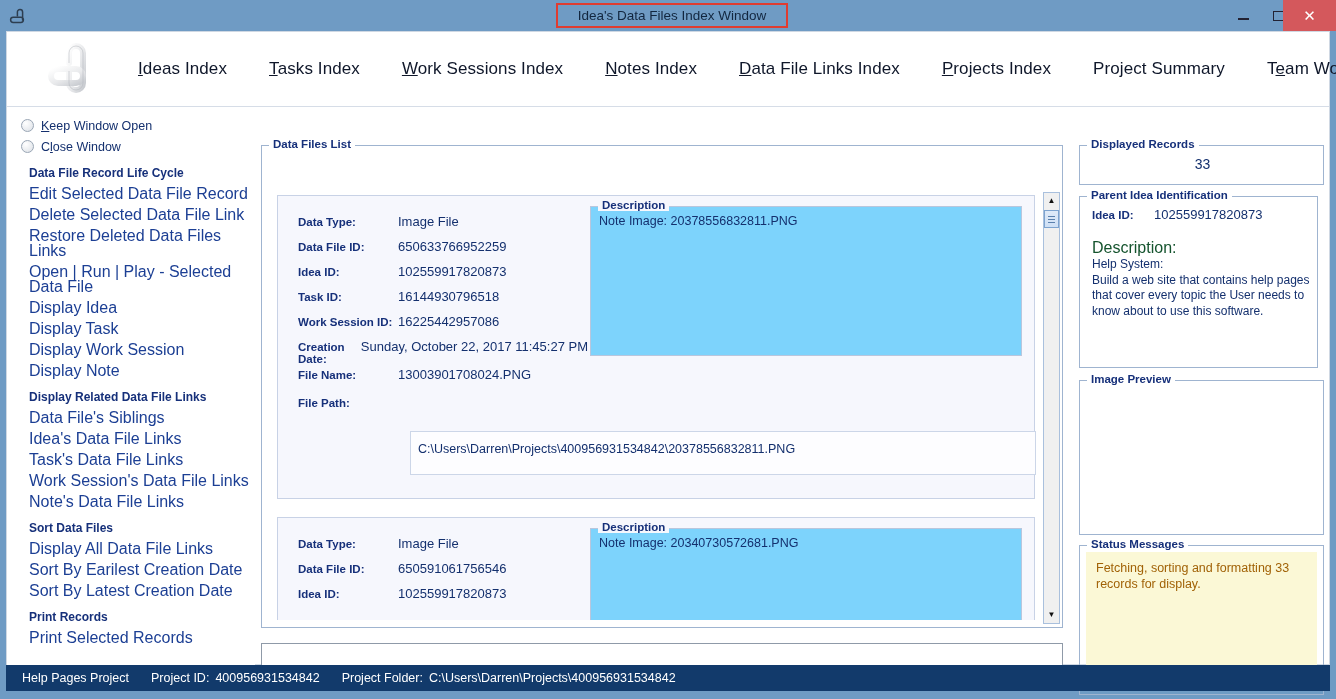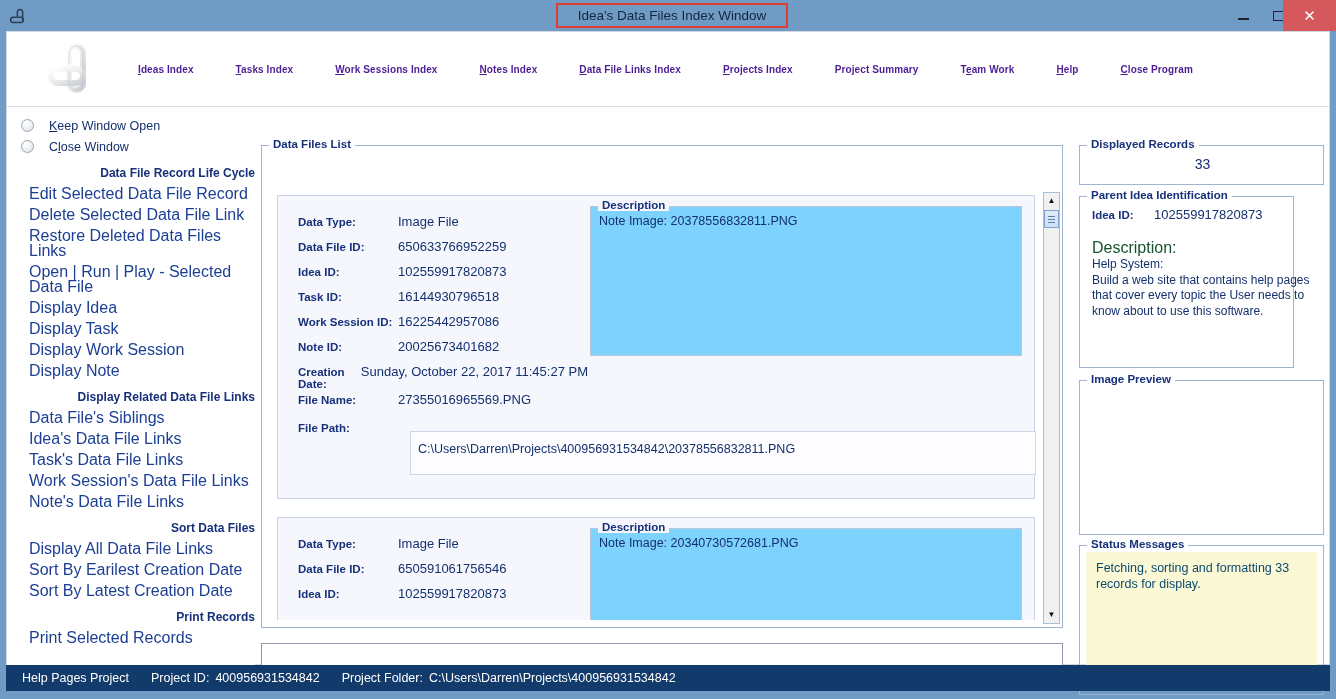--- a/index.html
+++ b/index.html
@@ -99,63 +99,61 @@
     width: 58px; height: 62px;
   }
   .menu {
     position: absolute; left: 110px; top: 0;
     height: 74px;
     display: flex;
     align-items: center;
     gap: 0px;
   }
   .menu-item {
-    font-size: 10px;
-    font-weight: bold;
-    color: #4c1d95;
+    font-size: 17px;
+    font-weight: normal;
+    color: #0f172a;
     padding: 0 21px;
     white-space: nowrap;
     cursor: pointer;
     letter-spacing: 0.1px;
   }
   .menu-item u { text-decoration: underline; }
 
   
   .sidebar {
     position: absolute; left: 0; top: 75px;
     width: 248px; height: 558px;
     background: #ffffff;
     padding-top: 8px;
     box-sizing: border-box;
   }
   .radio-row {
     display: flex; align-items: center;
     height: 21px;
     padding-left: 14px;
     cursor: pointer;
-    gap: 8px;
   }
   .radio {
     width: 11px; height: 11px;
     border-radius: 50%;
     border: 1px solid #9aa6b5;
     background: radial-gradient(circle at 35% 30%, #ffffff 0%, #e6e9ed 70%, #d2d7de 100%);
     margin-right: 7px;
     flex: none;
   }
   .radio-label {
     font-size: 12.5px;
     color: #14306e;
   }
   .side-head {
     font-size: 12px;
     font-weight: bold;
     color: #16307a;
     padding: 9px 0 3px 22px;
-    text-align: right;
   }
   .side-link {
     font-size: 16px;
     color: #1c3f94;
     padding: 3px 0 3px 22px;
     cursor: pointer;
     line-height: 15px;
   }
 
   
@@ -300,21 +298,21 @@
     cursor: pointer;
   }
   .search-link u { text-decoration: underline; }
 
   
   .rg-records { left: 1072px; top: 113px; width: 245px; height: 40px; }
   .rg-records .value {
     position: absolute; left: 0; top: 10px; width: 245px;
     text-align: center; font-size: 14px; color: #14306e;
   }
-  .rg-parent { left: 1072px; top: 164px; width: 215px; height: 172px; }
+  .rg-parent { left: 1072px; top: 164px; width: 239px; height: 172px; }
   .pi-row { position: absolute; left: 12px; top: 10px; display: flex; }
   .pi-label {
     width: 62px; font-size: 11.5px; font-weight: bold; color: #16307a;
     padding-top: 2px;
   }
   .pi-value { font-size: 13px; color: #14306e; }
   .pi-desc-label {
     position: absolute; left: 12px; top: 42px;
     font-size: 16px; color: #14532d;
   }
@@ -324,21 +322,21 @@
   }
   .rg-preview { left: 1072px; top: 348px; width: 245px; height: 155px; }
   .rg-status { left: 1072px; top: 513px; width: 245px; height: 150px; }
   .status-body {
     position: absolute; left: 6px; top: 6px;
     width: 231px; height: 136px;
     background: #fbf8d6;
     box-sizing: border-box;
     padding: 8px 10px;
     font-size: 12.5px;
-    color: #0c4a6e;
+    color: #a16207;
     line-height: 16px;
   }
 
   
   .statusbar {
     position: absolute; left: 6px; top: 665px;
     width: 1324px; height: 26px;
     background: #123a6b;
     color: #ffffff;
     font-size: 12.5px;
@@ -460,31 +458,27 @@
                 <span class="fvalue">102559917820873</span>
               </div>
             <div class="frow">
                 <span class="flabel">Task ID:</span>
                 <span class="fvalue">16144930796518</span>
               </div>
             <div class="frow">
                 <span class="flabel">Work Session ID:</span>
                 <span class="fvalue">16225442957086</span>
               </div>
-            <div class="frow">
-                <span class="flabel">Note ID:</span>
-                <span class="fvalue">20025673401682</span>
-              </div>
             <div class="frow" style="height:28px">
                 <span class="flabel">Creation Date:</span>
                 <span class="fvalue">Sunday, October 22, 2017   11:45:27 PM</span>
               </div>
             <div class="frow" style="height:28px">
                 <span class="flabel">File Name:</span>
-                <span class="fvalue">27355016965569.PNG</span>
+                <span class="fvalue">13003901708024.PNG</span>
               </div>
             <div class="frow" style="height:28px">
                 <span class="flabel">File Path:</span>
               </div>
           </div>
           <div class="group desc-group">
             <span class="legend">Description</span>
             <span class="desc-text">Note Image: 20378556832811.PNG</span>
           </div>
           <div class="filepath-box">

